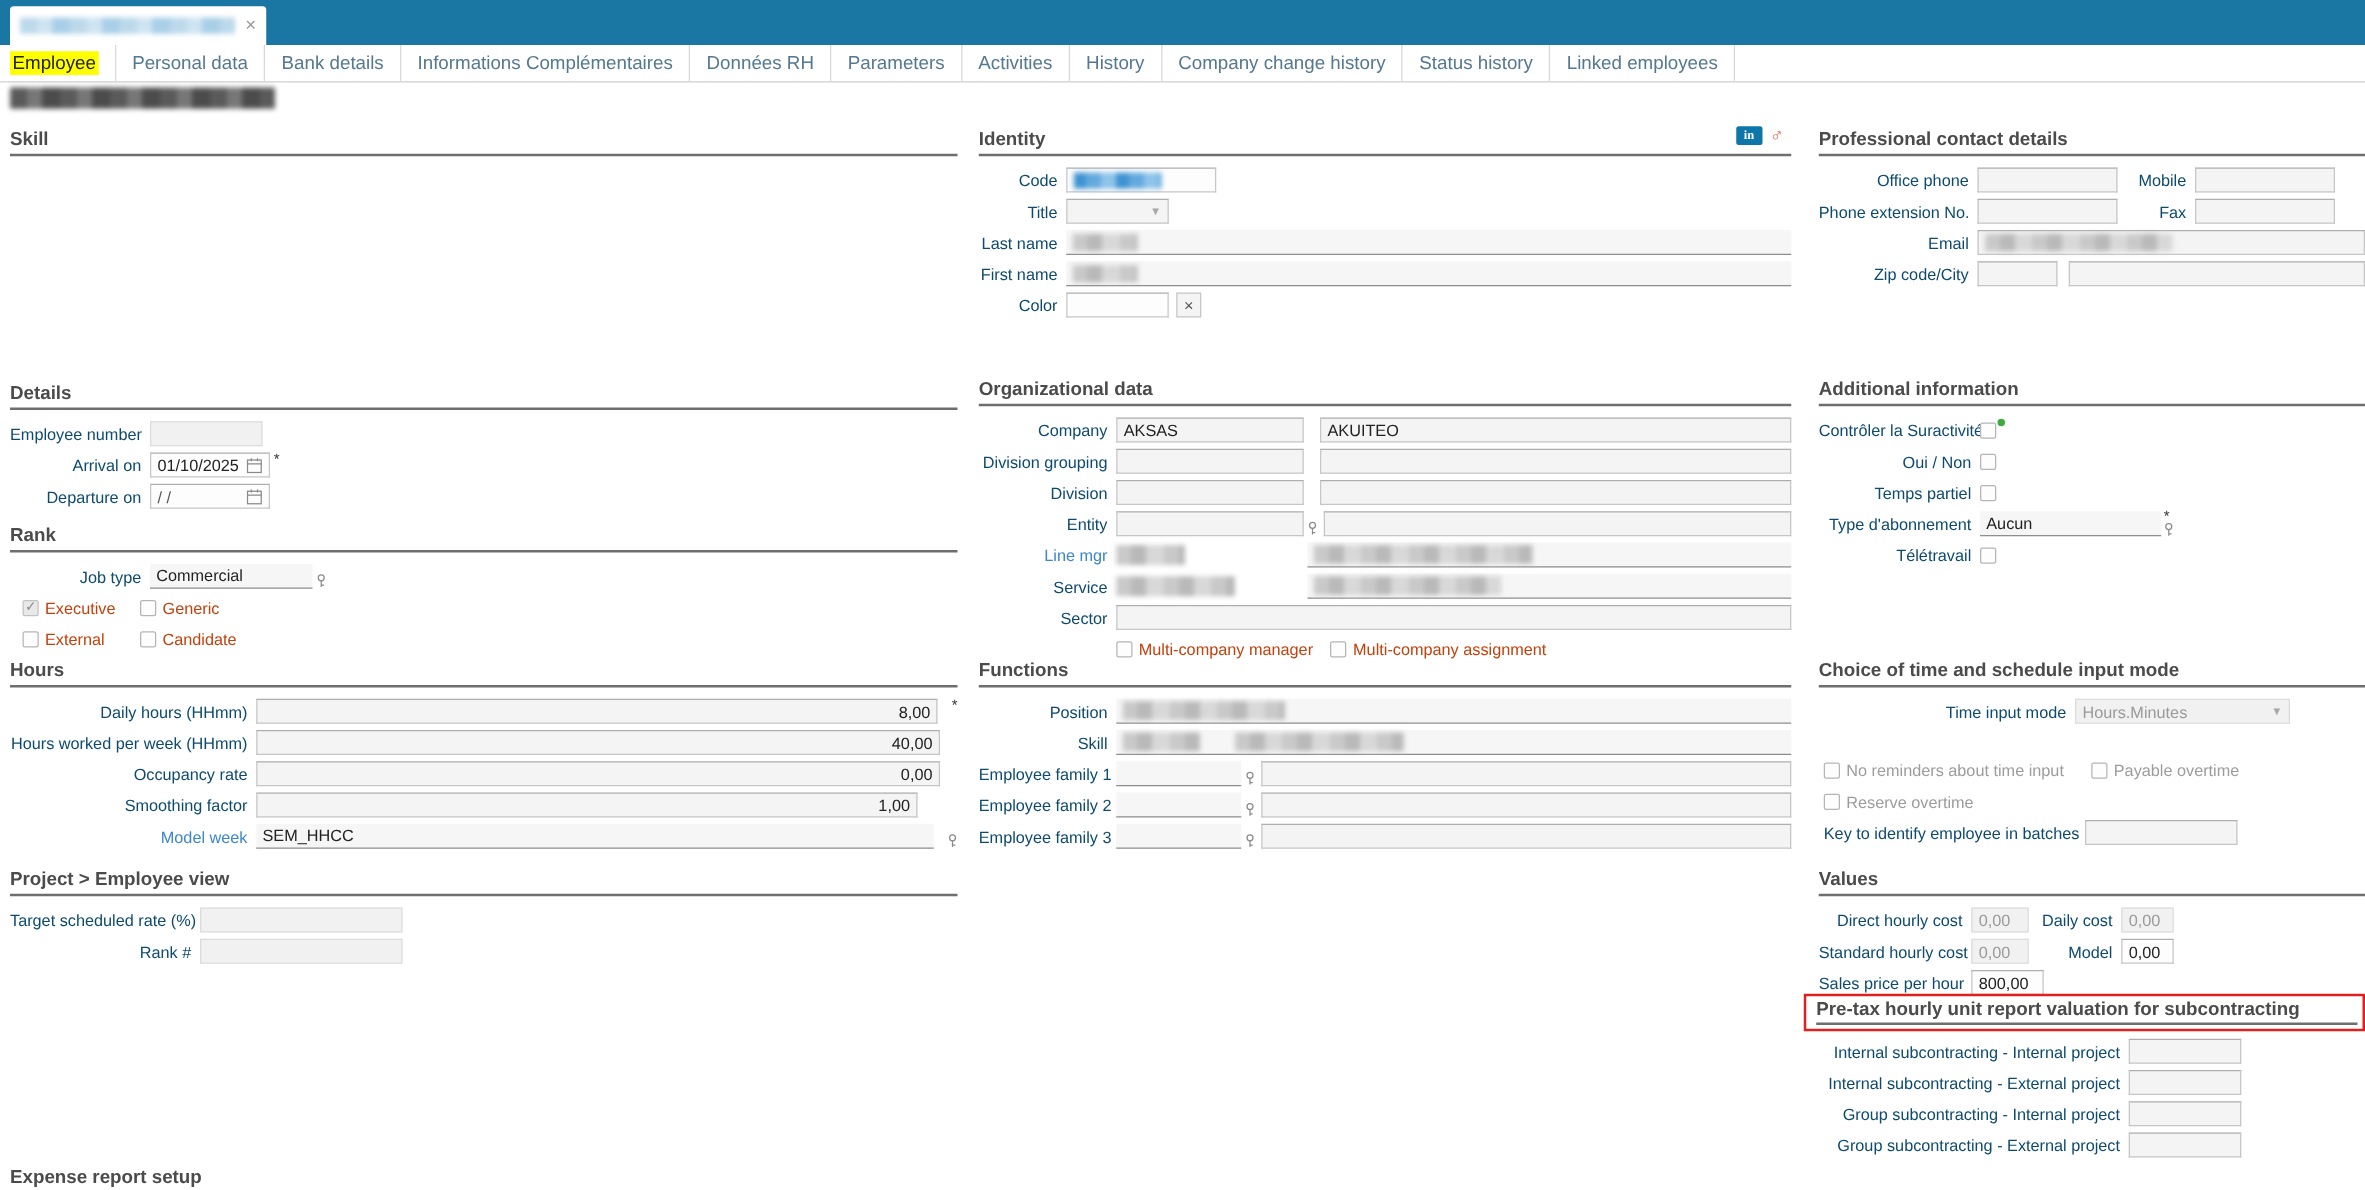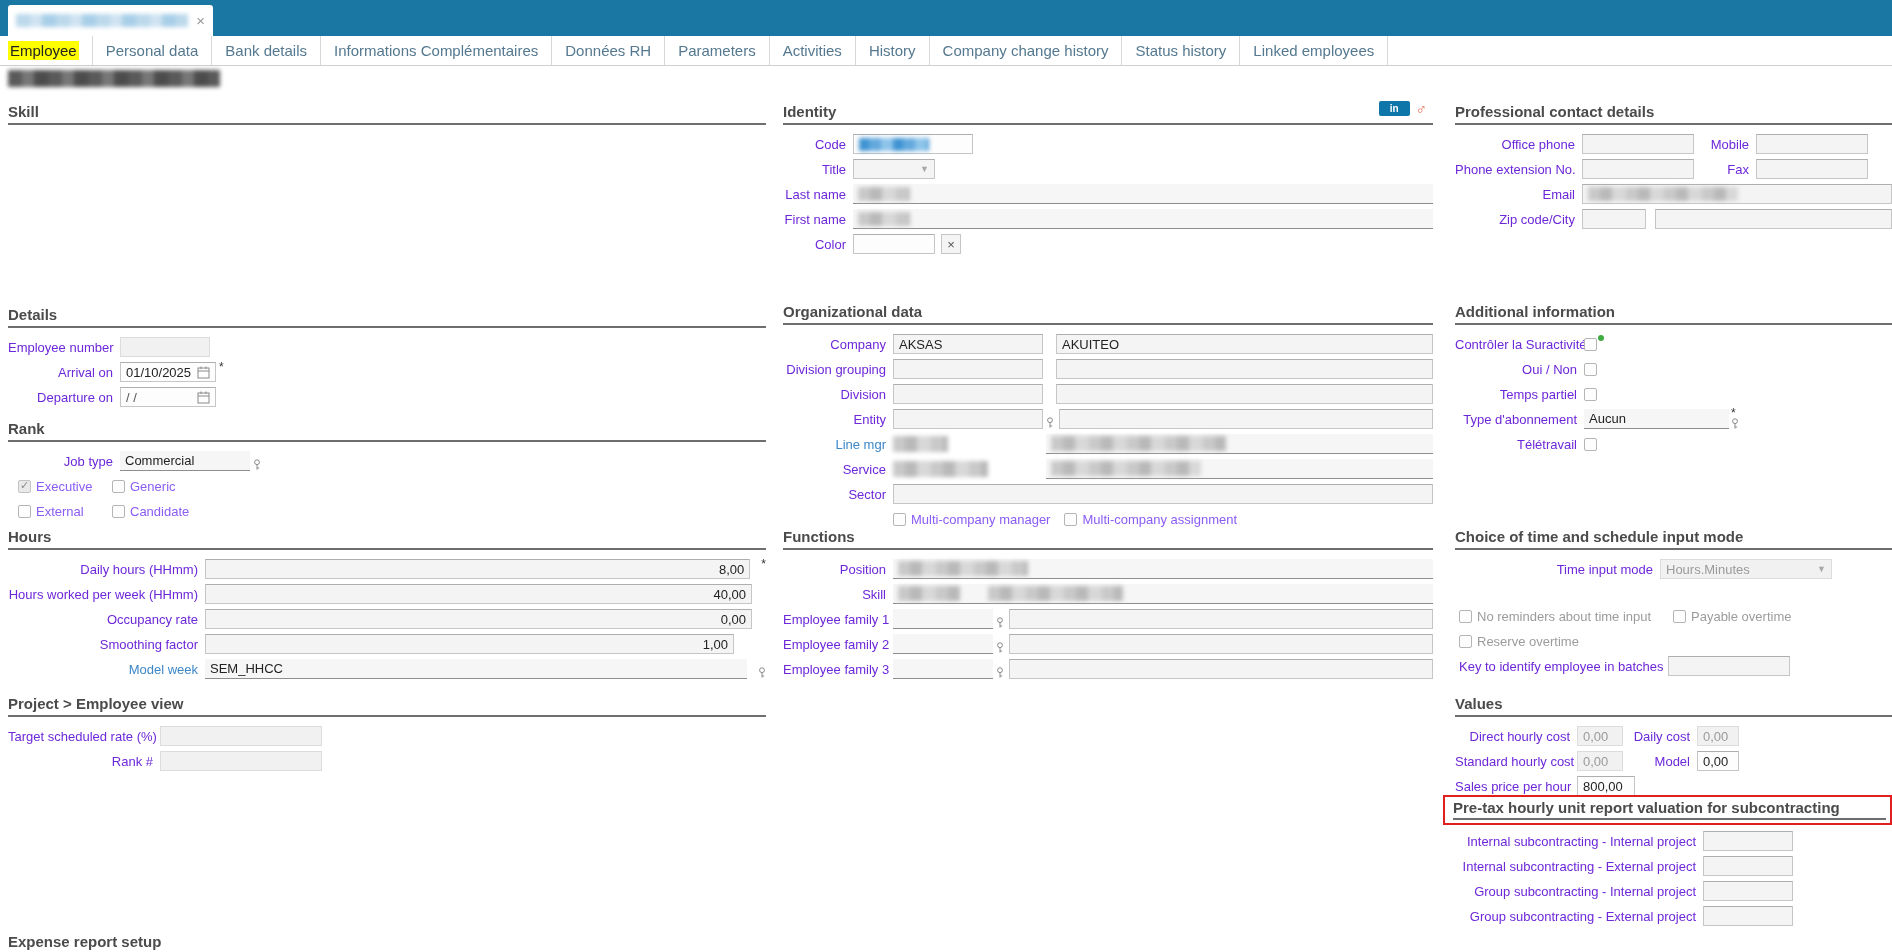--- a/index.html
+++ b/index.html
@@ -36,21 +36,21 @@
   .col-mid   { left:783px;  width:650px; height:849px; }
   .col-right { left:1455px; width:437px; height:849px; }
   .sec { position:absolute; left:0; right:0; }
 
   .sec-h { font-size:15px; font-weight:bold; color:#4b4b4b; padding-bottom:3px;
            border-bottom:2px solid #6e6e6e; margin-bottom:9px; position:relative; }
   .sec-h .h-icons { position:absolute; right:6px; top:-2px; display:flex; gap:6px; align-items:center; }
 
   
   .row { display:flex; align-items:center; height:20px; margin-bottom:5px; position:relative; }
-  .lbl { text-align:right; padding-right:7px; color:#6d28d9; font-size:13px; white-space:nowrap; flex:none; }
+  .lbl { text-align:right; padding-right:7px; color:#0c4a6e; font-size:13px; white-space:nowrap; flex:none; }
   .lbl.link { color:#3b87c8; }
   .lw68{width:70px;} .lw105{width:112px;} .lw108{width:110px;} .lw197{width:197px;}
   .lw125{width:127px;} .lw145{width:152px;} .lw120{width:122px;} .lw244{width:248px;}
 
   .box { background:#f4f4f4; border:1px solid #c6c6c6; border-top-color:#aeaeae; height:20px;
          font-size:13px; color:#222; display:flex; align-items:center; padding:0 5px; flex:none; }
   .box.white { background:#fdfdfd; }
   .box.dis { background:#f1f1f1; border-color:#dcdcdc; color:#9a9a9a; }
   .box.grayval { color:#9a9a9a; }
   .uline { background:#f6f6f6; border:none; border-bottom:1px solid #8e8e8e; height:20px;
@@ -59,28 +59,28 @@
   .rt { justify-content:flex-end; }
 
   .ast { color:#333; font-size:12px; margin-left:3px; align-self:flex-start; line-height:10px; }
   .keyic { width:8px; height:12px; margin-left:3px; align-self:flex-end; flex:none; }
   .chev { margin-left:auto; color:#a8a8a8; font-size:9px; }
 
   .cb { width:13px; height:13px; border:1px solid #b5b5b5; background:#fdfdfd; border-radius:2px;
         flex:none; position:relative; }
   .cb.checked { background:#e9e9e9; border-color:#c2c2c2; }
   .cb.checked::after { content:"✓"; position:absolute; left:1px; top:-2px; font-size:11px; color:#8a8a8a; }
-  .cb-lab { font-size:13px; color:#8b5cf6; margin:0 14px 0 5px; white-space:nowrap; }
+  .cb-lab { font-size:13px; color:#c2410c; margin:0 14px 0 5px; white-space:nowrap; }
   .cb-lab.gray { color:#9c9c9c; }
   .greendot { width:6px; height:6px; border-radius:50%; background:#3faa3f; align-self:flex-start; margin:1px 0 0 1px; }
 
   .calic { width:13px; height:13px; margin-left:auto; flex:none; }
 
-  .li-ic { width:31px; height:15px; background:#0e76a8; border-radius:2px; color:#fff; font-size:10px;
-           font-weight:bold; display:flex; align-items:center; justify-content:center; }
+  .li-ic { width:21px; height:15px; background:#0e76a8; border-radius:2px; color:#fff; font-size:10px;
+           font-weight:bold; display:flex; align-items:center; justify-content:center;font-family:Liberation Serif, serif; }
   .gender-ic { color:#e4694e; font-size:15px; font-weight:bold; line-height:1; }
 
   .xbtn { width:20px; height:20px; margin-left:6px; background:#f4f4f4; border:1px solid #c6c6c6;
           color:#555; font-size:13px; display:flex; align-items:center; justify-content:center; }
 
   .redbox { border:2px solid #e01f1f; padding:2px 4px 3px 8px; margin:0 0 6px -12px; }
   .redbox .sec-h { border-bottom:2px solid #6e6e6e; margin-bottom:0; padding-bottom:2px; }
 
   .gap2 { height:22px; }
 </style>

